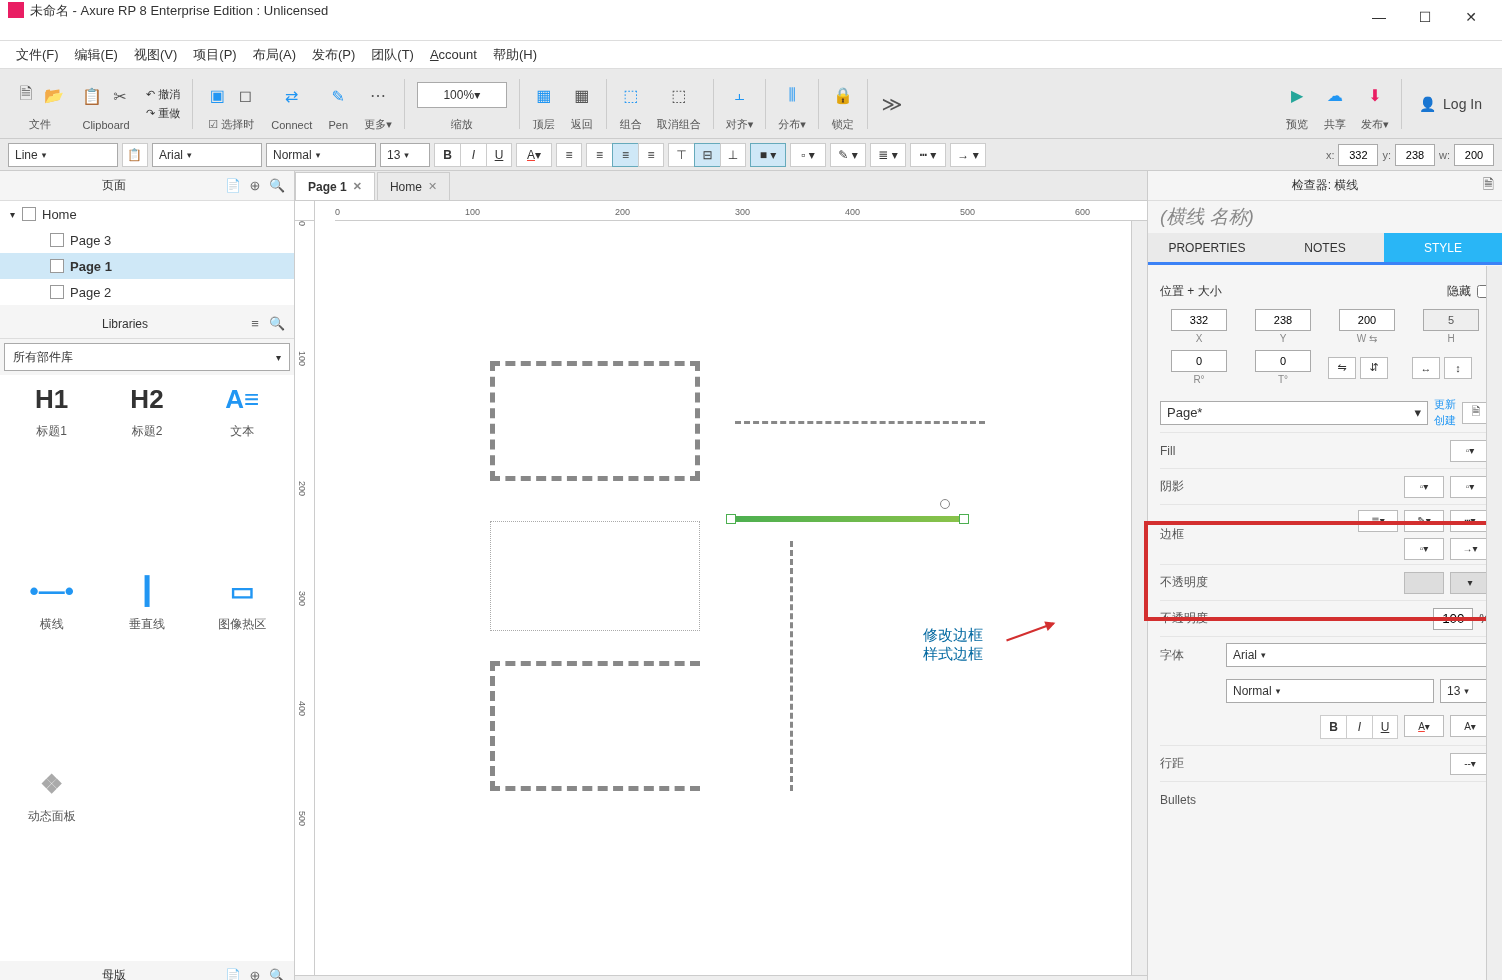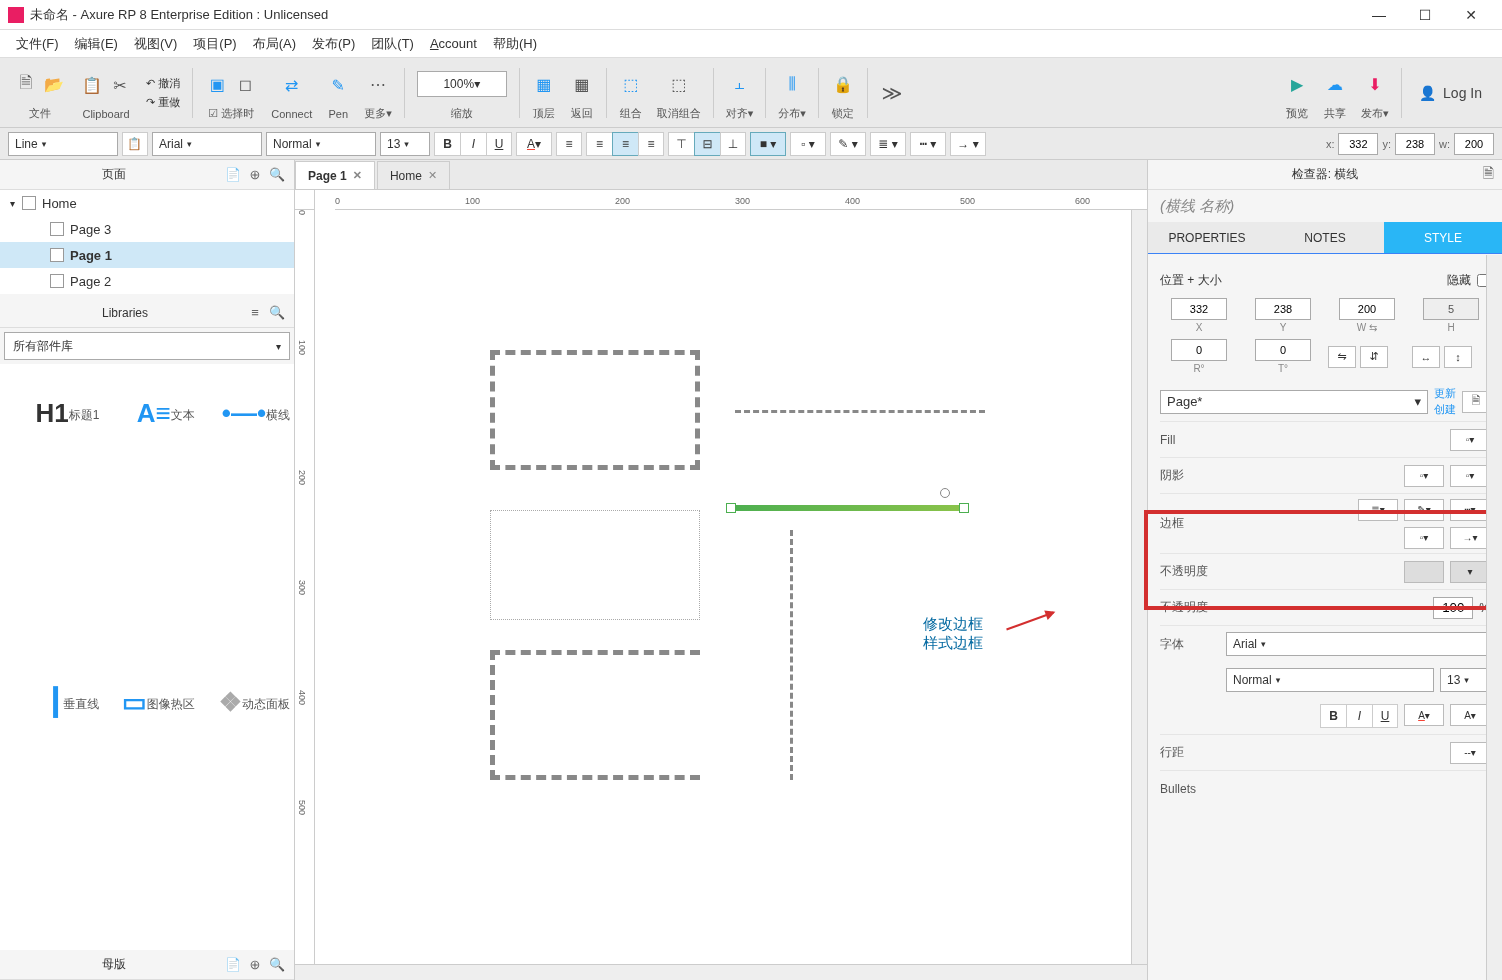--- a/index.html
+++ b/index.html
@@ -1,17 +1,17 @@
 <!DOCTYPE html>
 <html><head>
 <meta charset="utf-8">
 <style>
 * { box-sizing: border-box; margin: 0; padding: 0; }
 body { font-family: "Microsoft YaHei", Arial, sans-serif; font-size: 12px; color: #333; background: #f0f0f0; overflow: hidden; height: 980px; width: 1502px; }
-.titlebar { height: 30px; background: #fff; display: flex; align-items: center; padding: 8px 8px; border-bottom: 1px solid #ddd; }
+.titlebar { height: 41px; background: #fff; display: flex; padding: 2px 8px; border-bottom: 1px solid #ddd; }
 .titlebar .icon-rp { width: 16px; height: 16px; background: #e91e63; margin-right: 6px; }
 .titlebar .title { flex: 1; font-size: 13px; }
 .titlebar .win-btn { width: 46px; height: 30px; display: flex; align-items: center; justify-content: center; font-size: 14px; cursor: pointer; }
 .menubar { height: 28px; background: #fff; display: flex; align-items: center; padding: 0 8px; border-bottom: 1px solid #ddd; }
 .menubar .menu-item { padding: 4px 8px; font-size: 13px; cursor: pointer; }
 .menubar .menu-item u { text-decoration: underline; }
 .toolbar { height: 70px; background: #eaeaea; display: flex; align-items: center; padding: 4px 8px; border-bottom: 1px solid #ccc; gap: 2px; }
 .toolbar .group { display: flex; flex-direction: column; align-items: center; padding: 0 6px; }
 .toolbar .group .icons { display: flex; gap: 4px; align-items: center; height: 40px; }
 .toolbar .group .label { font-size: 11px; color: #555; margin-top: 2px; }
@@ -38,21 +38,21 @@
 .panel-header .icon { width: 18px; height: 18px; display: flex; align-items: center; justify-content: center; cursor: pointer; font-size: 13px; color: #666; margin-left: 4px; }
 .tree { flex: 0 0 auto; background: #fff; }
 .tree-item { height: 26px; display: flex; align-items: center; padding-left: 10px; cursor: pointer; font-size: 13px; }
 .tree-item.l1 { padding-left: 50px; }
 .tree-item.active { background: #cfe8f7; font-weight: bold; }
 .tree-item .exp { width: 12px; font-size: 10px; }
 .tree-item .doc-icon { width: 14px; height: 14px; border: 1px solid #999; margin-right: 6px; background: #fff; }
 .lib-sel { height: 28px; border: 1px solid #aaa; background: #fff; margin: 4px; display: flex; align-items: center; padding: 12px 8px; font-size: 12px; }
 .lib-sel .arrow { margin-left: auto; font-size: 10px; }
 .lib-grid { display: grid; grid-template-columns: repeat(3, 1fr); gap: 0; background: #fff; padding: 4px; flex: 1; }
-.lib-item { display: flex; flex-direction: row; align-items: center; justify-content: flex-end; height: 90px; cursor: pointer; }
+.lib-item { display: flex; flex-direction: column; align-items: center; justify-content: flex-start; height: 90px; cursor: pointer; }
 .lib-item .ic { font-size: 26px; font-weight: bold; color: #333; height: 40px; display: flex; align-items: center; }
 .lib-item .ic.blue { color: #2196f3; }
 .lib-item .lbl { font-size: 12px; color: #555; margin-top: 4px; }
 .center { flex: 1; display: flex; flex-direction: column; background: #fff; position: relative; }
 .tabs { height: 30px; background: #eaeaea; display: flex; align-items: flex-end; border-bottom: 1px solid #ccc; }
 .tab { height: 28px; padding: 0 12px; display: flex; align-items: center; gap: 6px; font-size: 12px; cursor: pointer; border: 1px solid #ccc; border-bottom: none; margin-right: 2px; background: #eaeaea; }
 .tab.active { background: #fff; font-weight: bold; }
 .tab .close { font-size: 11px; color: #888; }
 .ruler-h { height: 20px; background: #fff; border-bottom: 1px solid #ccc; position: relative; margin-left: 20px; }
 .ruler-h .tick { position: absolute; top: 6px; font-size: 9px; color: #666; }
@@ -68,22 +68,22 @@
 .green-line::before { left: -4px; }
 .green-line::after { right: -4px; }
 .rot-handle { position: absolute; width: 10px; height: 10px; border: 1px solid #888; border-radius: 50%; background: #fff; }
 .annot { position: absolute; color: #0369a1; font-size: 15px; }
 .arrow-red { position: absolute; width: 50px; height: 2px; background: #d32f2f; transform: rotate(-20deg); }
 .arrow-red::after { content: ""; position: absolute; right: -2px; top: -4px; border-left: 10px solid #d32f2f; border-top: 5px solid transparent; border-bottom: 5px solid transparent; }
 .highlight-box { position: absolute; border: 4px solid #d32f2f; }
 .right-panel { width: 355px; background: #f5f5f5; border-left: 1px solid #ccc; display: flex; flex-direction: column; }
 .insp-header { height: 30px; display: flex; align-items: center; justify-content: center; border-bottom: 1px solid #ddd; font-size: 12px; position: relative; }
 .insp-header .icon-right { position: absolute; right: 8px; font-size: 14px; color: #666; }
-.insp-name { height: 32px; display: flex; align-items: center; padding: 0 12px; font-style: italic; color: #888; font-size: 15px; }
-.insp-tabs { display: flex; height: 32px; border-bottom: 1px solid #3b82f6; }
+.insp-name { height: 32px; display: flex; align-items: center; padding: 0 12px; font-style: italic; color: #888; font-size: 19px; }
+.insp-tabs { display: flex; height: 32px; border-bottom: 3px solid #3b82f6; }
 .insp-tab { flex: 1; display: flex; align-items: center; justify-content: center; font-size: 12px; cursor: pointer; background: #eaeaea; }
 .insp-tab.active { background: #29b6f6; color: #fff; }
 .insp-body { flex: 1; overflow-y: auto; padding: 8px 12px; }
 .insp-row { display: flex; align-items: center; min-height: 36px; gap: 6px; font-size: 12px; border-bottom: 1px solid #e5e5e5; padding: 4px 0; }
 .insp-row .label { width: 60px; color: #555; }
 .pos-grid { display: grid; grid-template-columns: repeat(4, 1fr); gap: 6px; }
 .pos-cell { display: flex; flex-direction: column; align-items: center; }
 .pos-cell input { width: 56px; height: 22px; border: 1px solid #aaa; text-align: center; font-size: 11px; }
 .pos-cell .sub { font-size: 10px; color: #888; margin-top: 2px; }
 .mini-btn { width: 28px; height: 22px; border: 1px solid #bbb; background: #fff; display: flex; align-items: center; justify-content: center; cursor: pointer; font-size: 11px; }
@@ -338,20 +338,24 @@
     <div class="lib-sel">
         <span>所有部件库</span>
         <span class="arrow">▾</span>
       </div>
     <div class="lib-grid">
       <div class="lib-item">
           <div class="ic">H1</div>
           <div class="lbl">标题1</div>
         </div>
       <div class="lib-item">
+          <div class="ic">H2</div>
+          <div class="lbl">标题2</div>
+        </div>
+      <div class="lib-item">
           <div class="ic blue">A≡</div>
           <div class="lbl">文本</div>
         </div>
       <div class="lib-item">
           <div class="ic blue">•—•</div>
           <div class="lbl">横线</div>
         </div>
       <div class="lib-item">
           <div class="ic blue">┃</div>
           <div class="lbl">垂直线</div>

